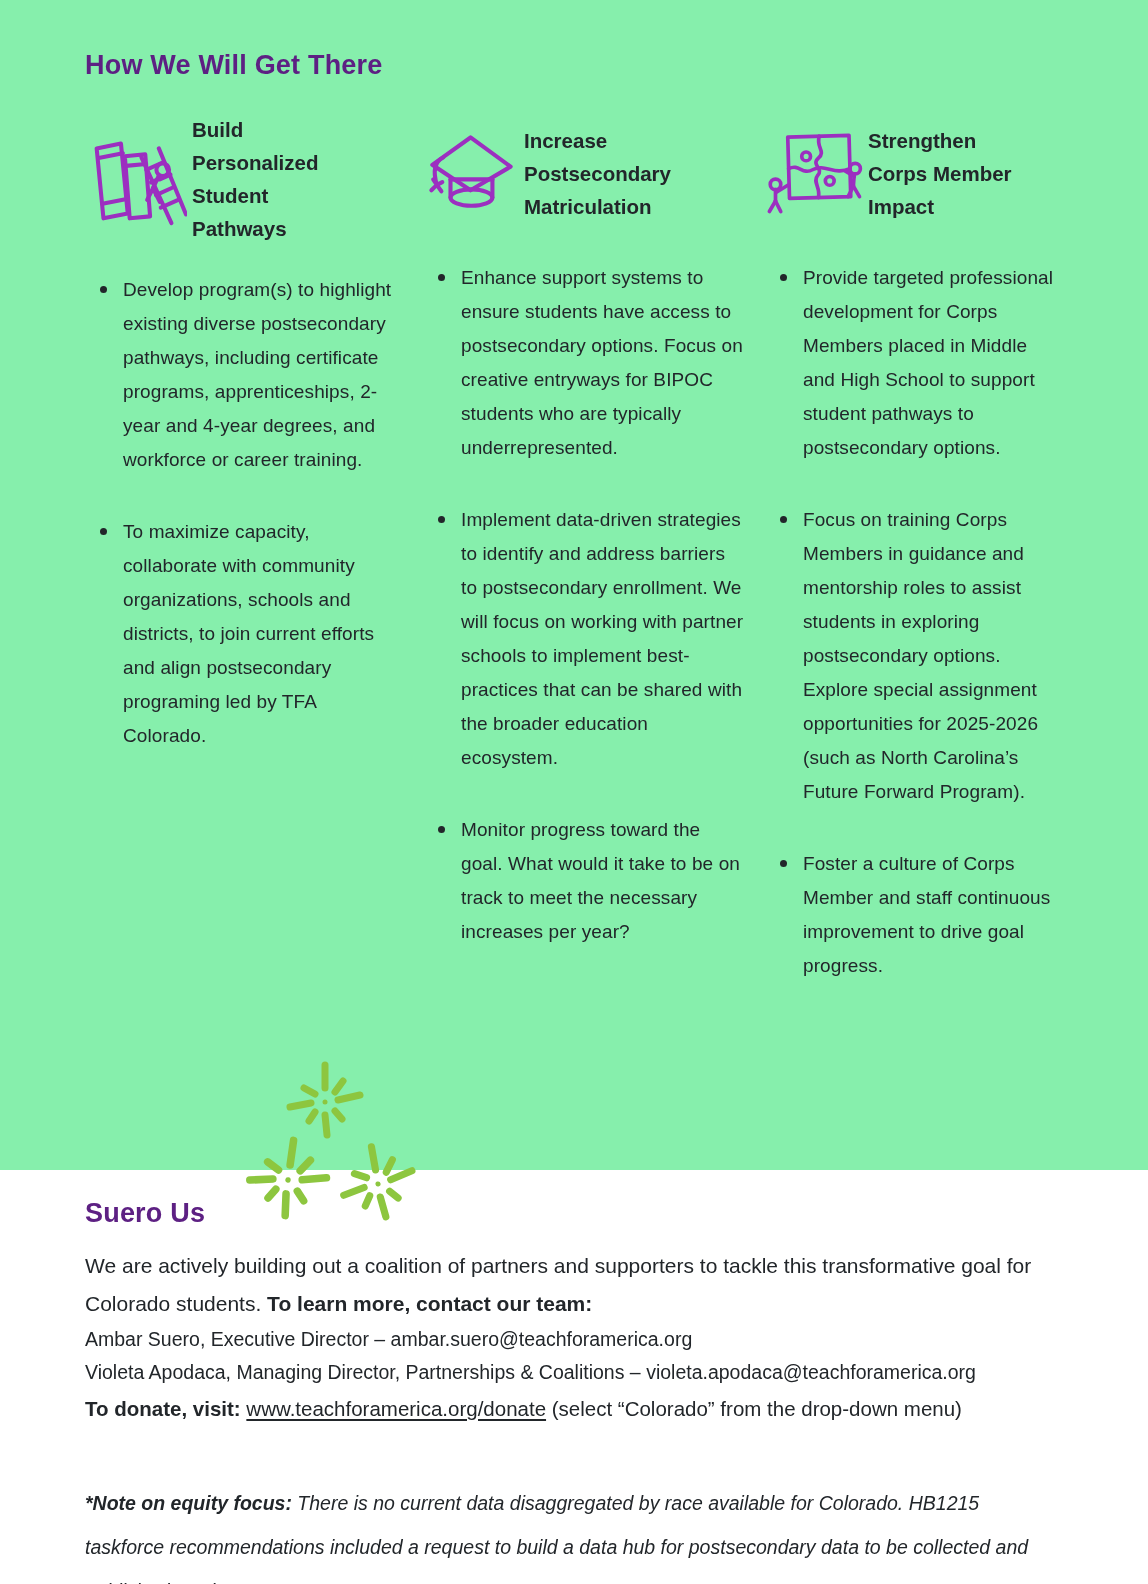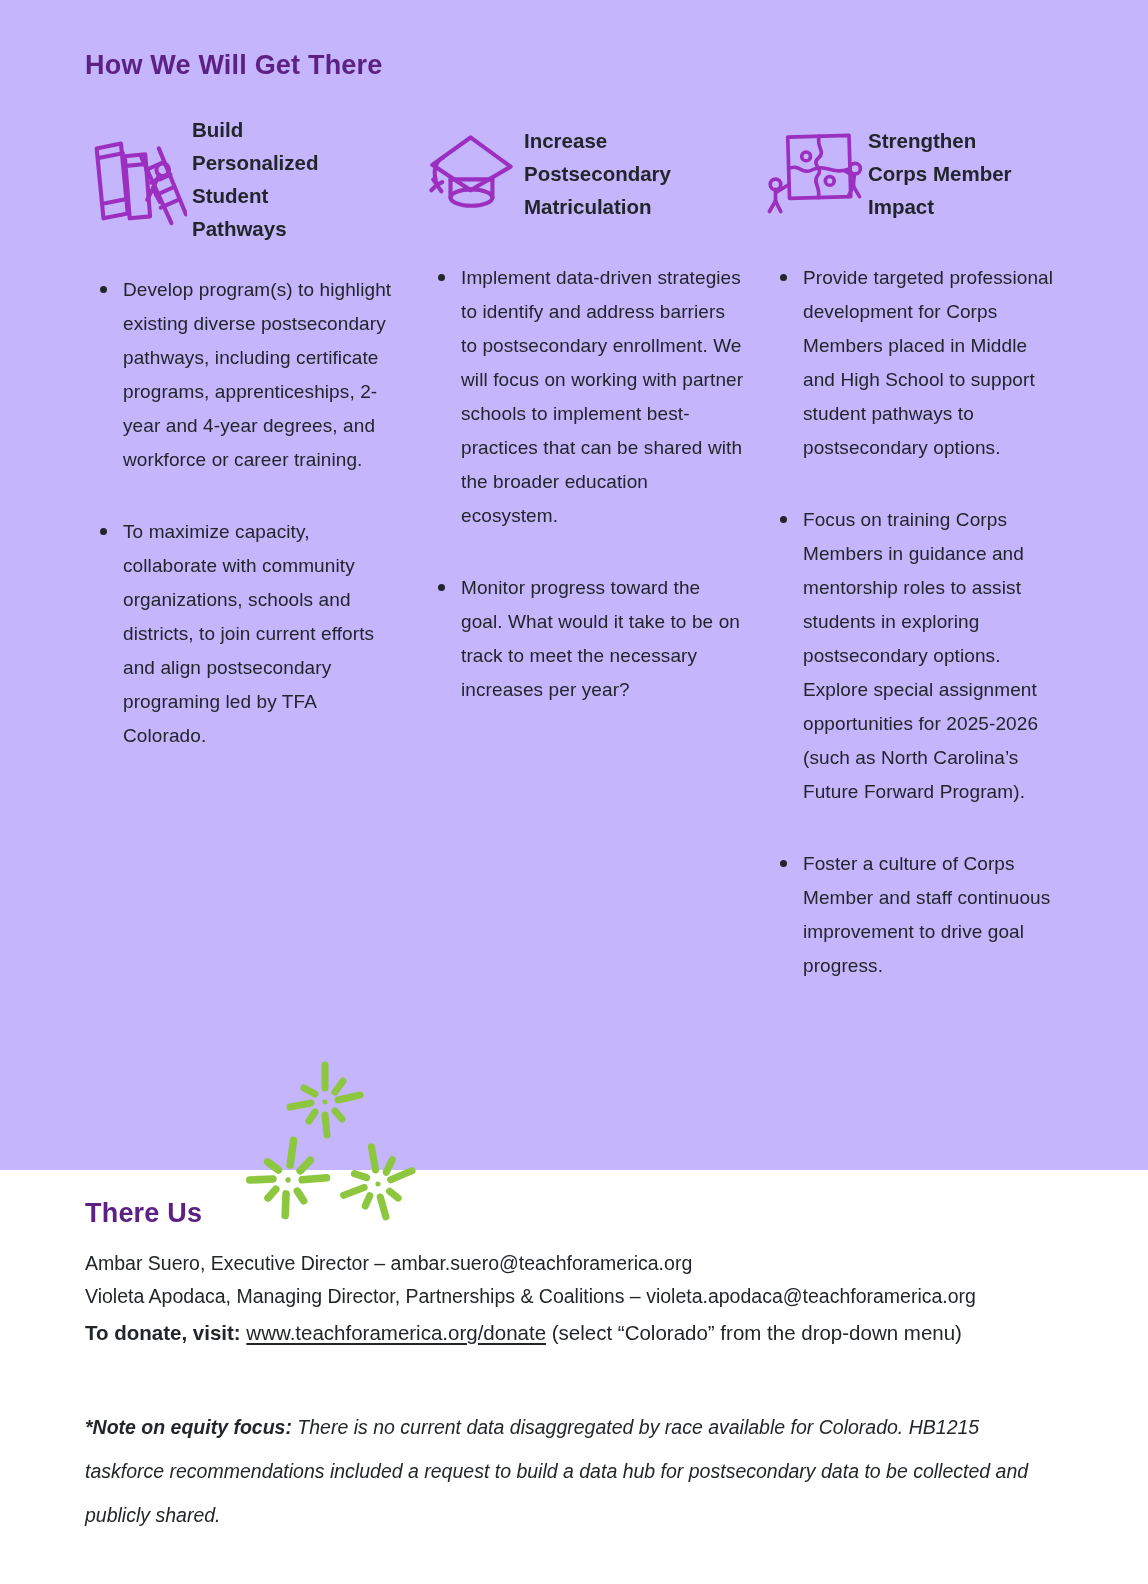--- a/index.html
+++ b/index.html
@@ -6,21 +6,21 @@
   html,body { width:1148px; }
   body {
     height:1584px;
     background:#ffffff;
     font-family:"Liberation Sans", sans-serif;
     color:#22262a;
     position:relative;
     overflow:hidden;
   }
   .top-section {
-    background:#c4b5fd;
+    background:#86efac;
     height:1170px;
     padding:50px 85px 0 85px;
   }
   .page-title {
     color:#5d2083;
     font-size:27px;
     font-weight:700;
     letter-spacing:.2px;
   }
   .columns {
@@ -134,20 +134,21 @@
             <path d="M76 52 L76 72"></path>
             <path d="M30 52 L76 52"></path>
             <ellipse cx="53" cy="72" rx="23" ry="9"></ellipse>
             <path d="M22 28 C10 34 12 48 15 58"></path>
             <path d="M15 58 L9 64 M15 58 L20 65 M15 58 L11 52 M15 58 L21 55"></path>
           </svg>
         </span>
         <h2 class="col-title w2">Increase Postsecondary Matriculation</h2>
       </div>
       <ul class="bullets">
+        <li>Enhance support systems to ensure students have access to postsecondary options. Focus on creative entryways for BIPOC students who are typically underrepresented.</li>
         <li>Implement data-driven strategies to identify and address barriers to postsecondary enrollment. We will focus on working with partner schools to implement best-practices that can be shared with the broader education ecosystem.</li>
         <li>Monitor progress toward the goal. What would it take to be on track to meet the necessary increases per year?</li>
       </ul>
     </div>
 
     <div class="col">
       <div class="col-head">
         <span class="icon">
           <svg width="98" height="86" viewBox="0 0 112 98" fill="none" stroke="#9c2fc0" stroke-width="4.2" stroke-linecap="round" stroke-linejoin="round">
             <path d="M26 8 L96 6 L98 76 L28 78 Z"></path>
@@ -194,22 +195,23 @@
         <circle cx="0" cy="0" r="2.5" fill="#8dc63f" stroke="none"></circle>
       </g>
     </defs>
     <use href="#spark" transform="translate(80,46)"></use>
     <use href="#spark" transform="translate(43,124) scale(1.08) rotate(8)"></use>
     <use href="#spark" transform="translate(133,128) scale(1.02) rotate(-10)"></use>
   </svg>
 </div>
 
 <div class="join-section">
-  <h2 class="join-title">There Us</h2>
-
+  <h2 class="join-title">Suero Us</h2>
+
+  <p class="intro"><span>We are actively building out a coalition of partners and supporters to tackle this transformative goal for Colorado students. </span><span class="b">To learn more, contact our team:</span></p>
 
   <p class="contact-line">Ambar Suero, Executive Director – ambar.suero@teachforamerica.org</p>
   <p class="contact-line">Violeta Apodaca, Managing Director, Partnerships &amp; Coalitions – violeta.apodaca@teachforamerica.org</p>
 
   <p class="donate-line"><span class="b">To donate, visit: </span><a href="#">www.teachforamerica.org/donate</a><span> (select “Colorado” from the drop-down menu)</span></p>
 
   <p class="equity-note"><span class="b">*Note on equity focus:</span><span> There is no current data disaggregated by race available for Colorado. HB1215 taskforce recommendations included a request to build a data hub for postsecondary data to be collected and publicly shared.</span></p>
 </div>
 
 </body></html>

